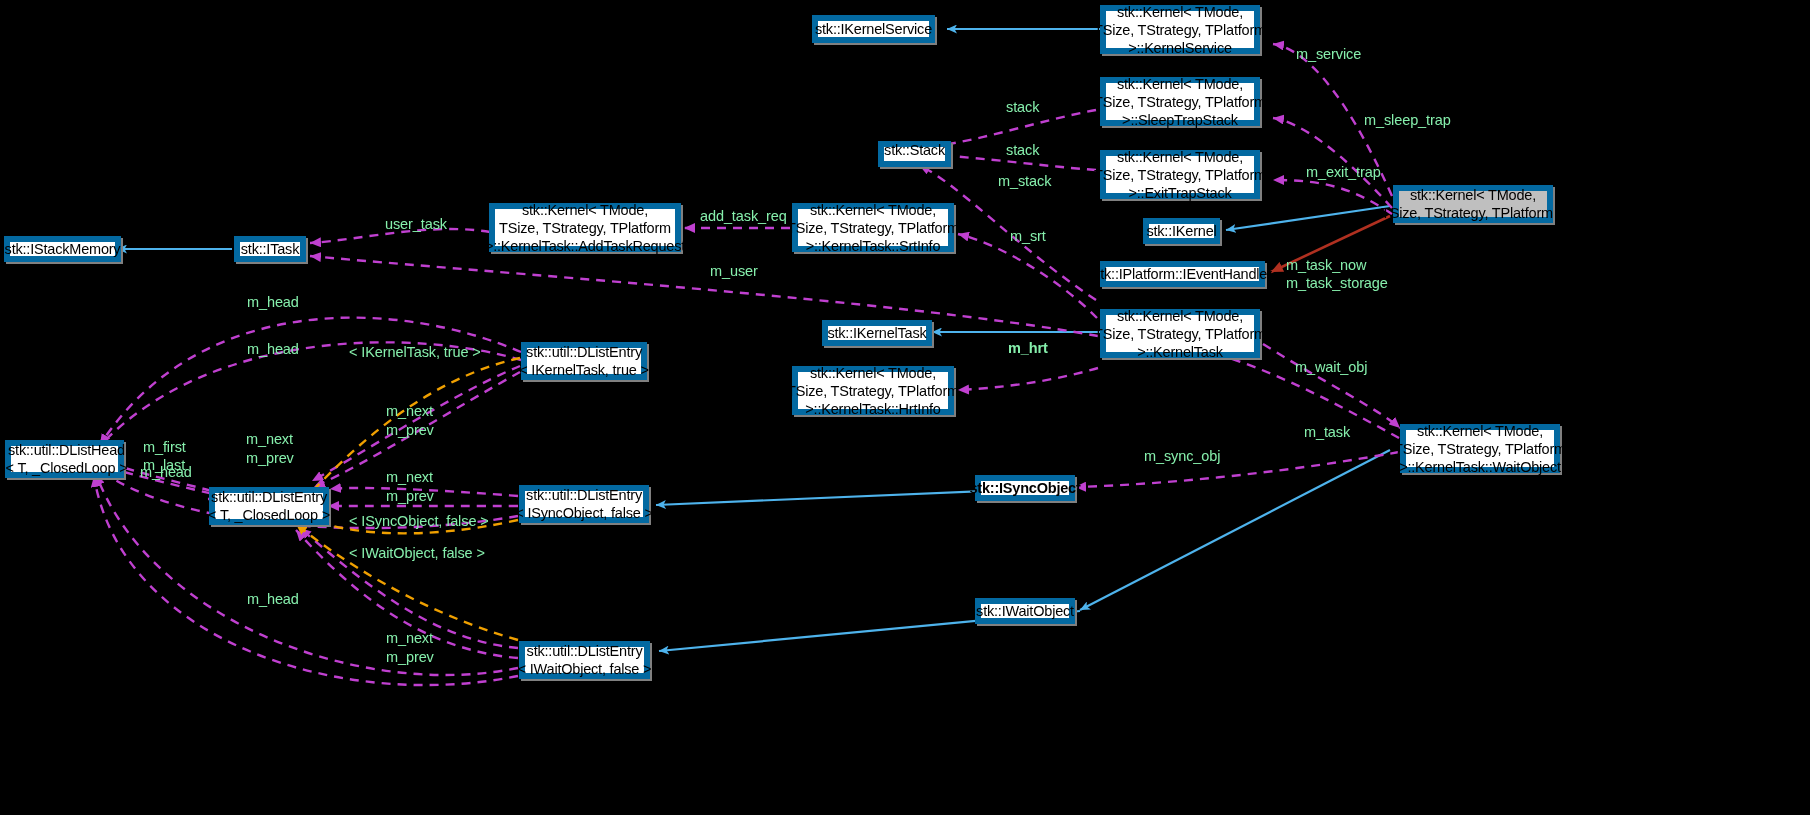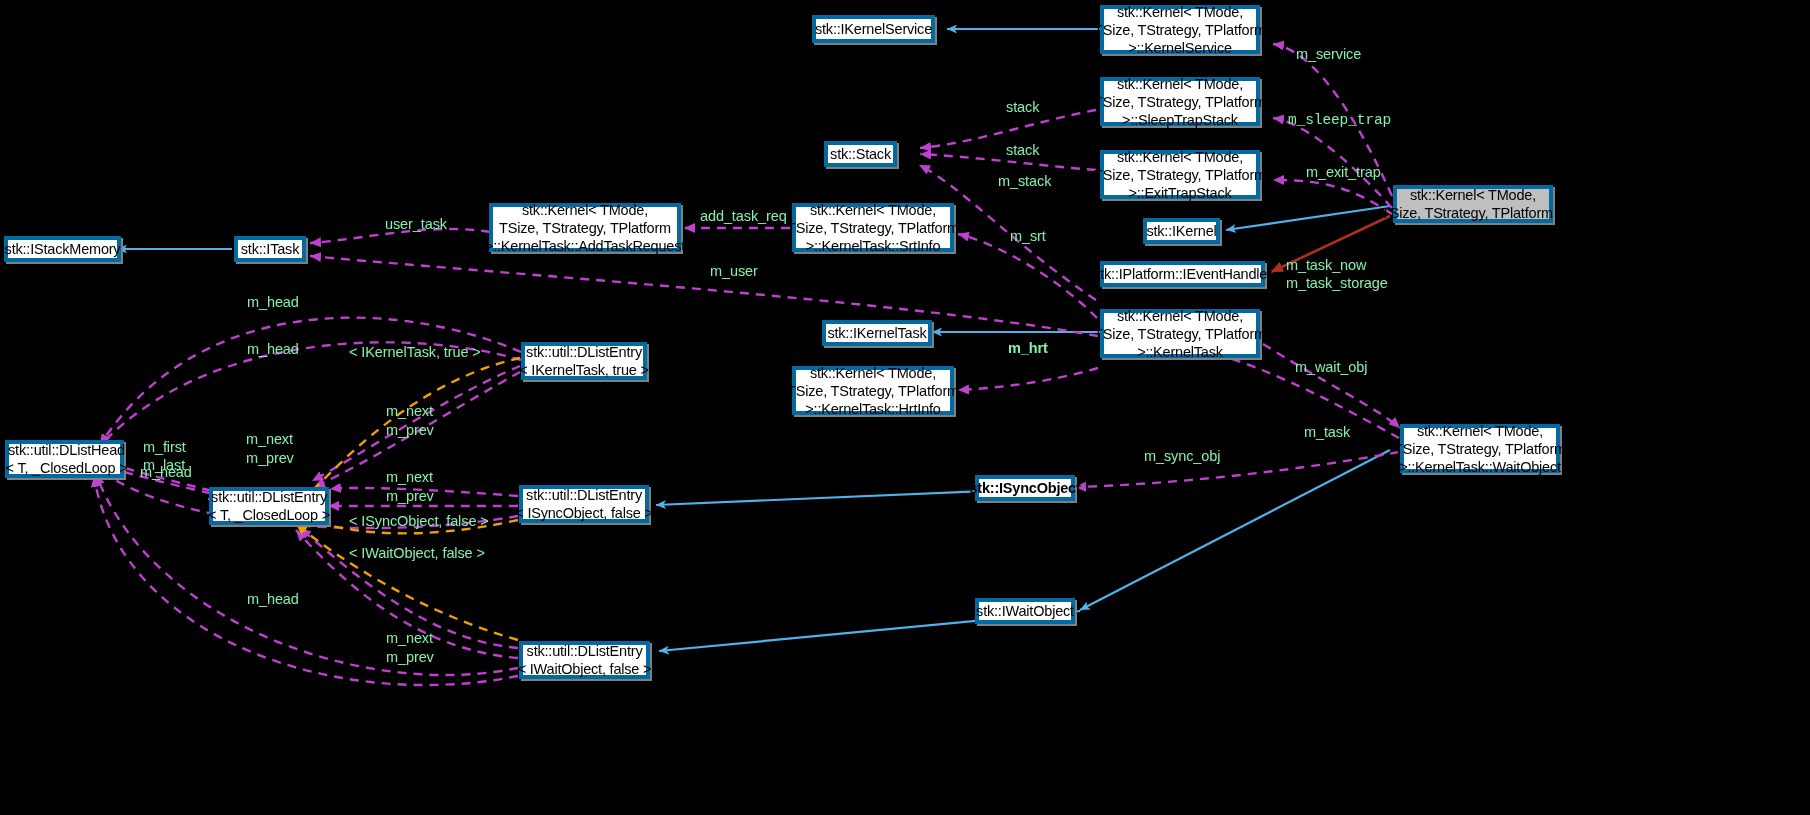--- a/index.html
+++ b/index.html
@@ -20,21 +20,21 @@
     left:0; top:0;
     width:1810px;
     height:815px;
     pointer-events:none;
   }
   
   .node{
     position:absolute;
     box-sizing:border-box;
     background:#ffffff;
-    border:4px solid #0369a1;
+    border:6px solid #0369a1;
     box-shadow:2px 2px 0 #808080;
     color:#000000;
     display:flex;
     flex-direction:column;
     align-items:center;
     justify-content:center;
     text-align:center;
     font-size:14.5px;
     line-height:18px;
     white-space:pre;
@@ -161,21 +161,21 @@
     <span class="ln">TSize, TStrategy, TPlatform</span>
     <span class="ln">&gt;::SleepTrapStack</span>
   </div>
 
   <div class="node" style="left:1100px;top:150px;width:160px;height:49px;">
     <span class="ln">stk::Kernel&lt; TMode,</span>
     <span class="ln">TSize, TStrategy, TPlatform</span>
     <span class="ln">&gt;::ExitTrapStack</span>
   </div>
 
-  <div class="node" style="left:824px;top:141px;width:73px;height:26px;">
+  <div class="node" style="left:878px;top:141px;width:73px;height:26px;justify-content:flex-end;">
     <span class="ln">stk::Stack</span>
   </div>
 
   <div class="node" style="left:1143px;top:218px;width:77px;height:26px;">
     <span class="ln">stk::IKernel</span>
   </div>
 
   <div class="node" style="left:1100px;top:261px;width:165px;height:26px;">
     <span class="ln">stk::IPlatform::IEventHandler</span>
   </div>
@@ -254,21 +254,21 @@
   <div class="node" style="left:519px;top:641px;width:131px;height:38px;">
     <span class="ln">stk::util::DListEntry</span>
     <span class="ln">&lt; IWaitObject, false &gt;</span>
   </div>
 
   <div class="node" style="left:975px;top:598px;width:100px;height:26px;">
     <span class="ln">stk::IWaitObject</span>
   </div>
 
   <div class="elabel" style="left:1296px;top:46px;">m_service</div>
-  <div class="elabel" style="left:1288px;top:112px;font-family:Liberation Mono, monospace;">m_sleep_trap</div>
+  <div class="elabel" style="left:1364px;top:112px;">m_sleep_trap</div>
   <div class="elabel" style="left:1293px;top:164px;margin-left:13px;">m_exit_trap</div>
   <div class="elabel" style="left:1006px;top:99px;">stack</div>
   <div class="elabel" style="left:1006px;top:142px;">stack</div>
   <div class="elabel" style="left:998px;top:173px;">m_stack</div>
   <div class="elabel" style="left:1010px;top:228px;">m_srt</div>
   <div class="elabel" style="left:700px;top:208px;">add_task_req</div>
   <div class="elabel" style="left:385px;top:216px;">user_task</div>
   <div class="elabel" style="left:710px;top:263px;">m_user</div>
   <div class="elabel" style="left:1286px;top:257px;">m_task_now</div>
   <div class="elabel" style="left:1286px;top:275px;">m_task_storage</div>

